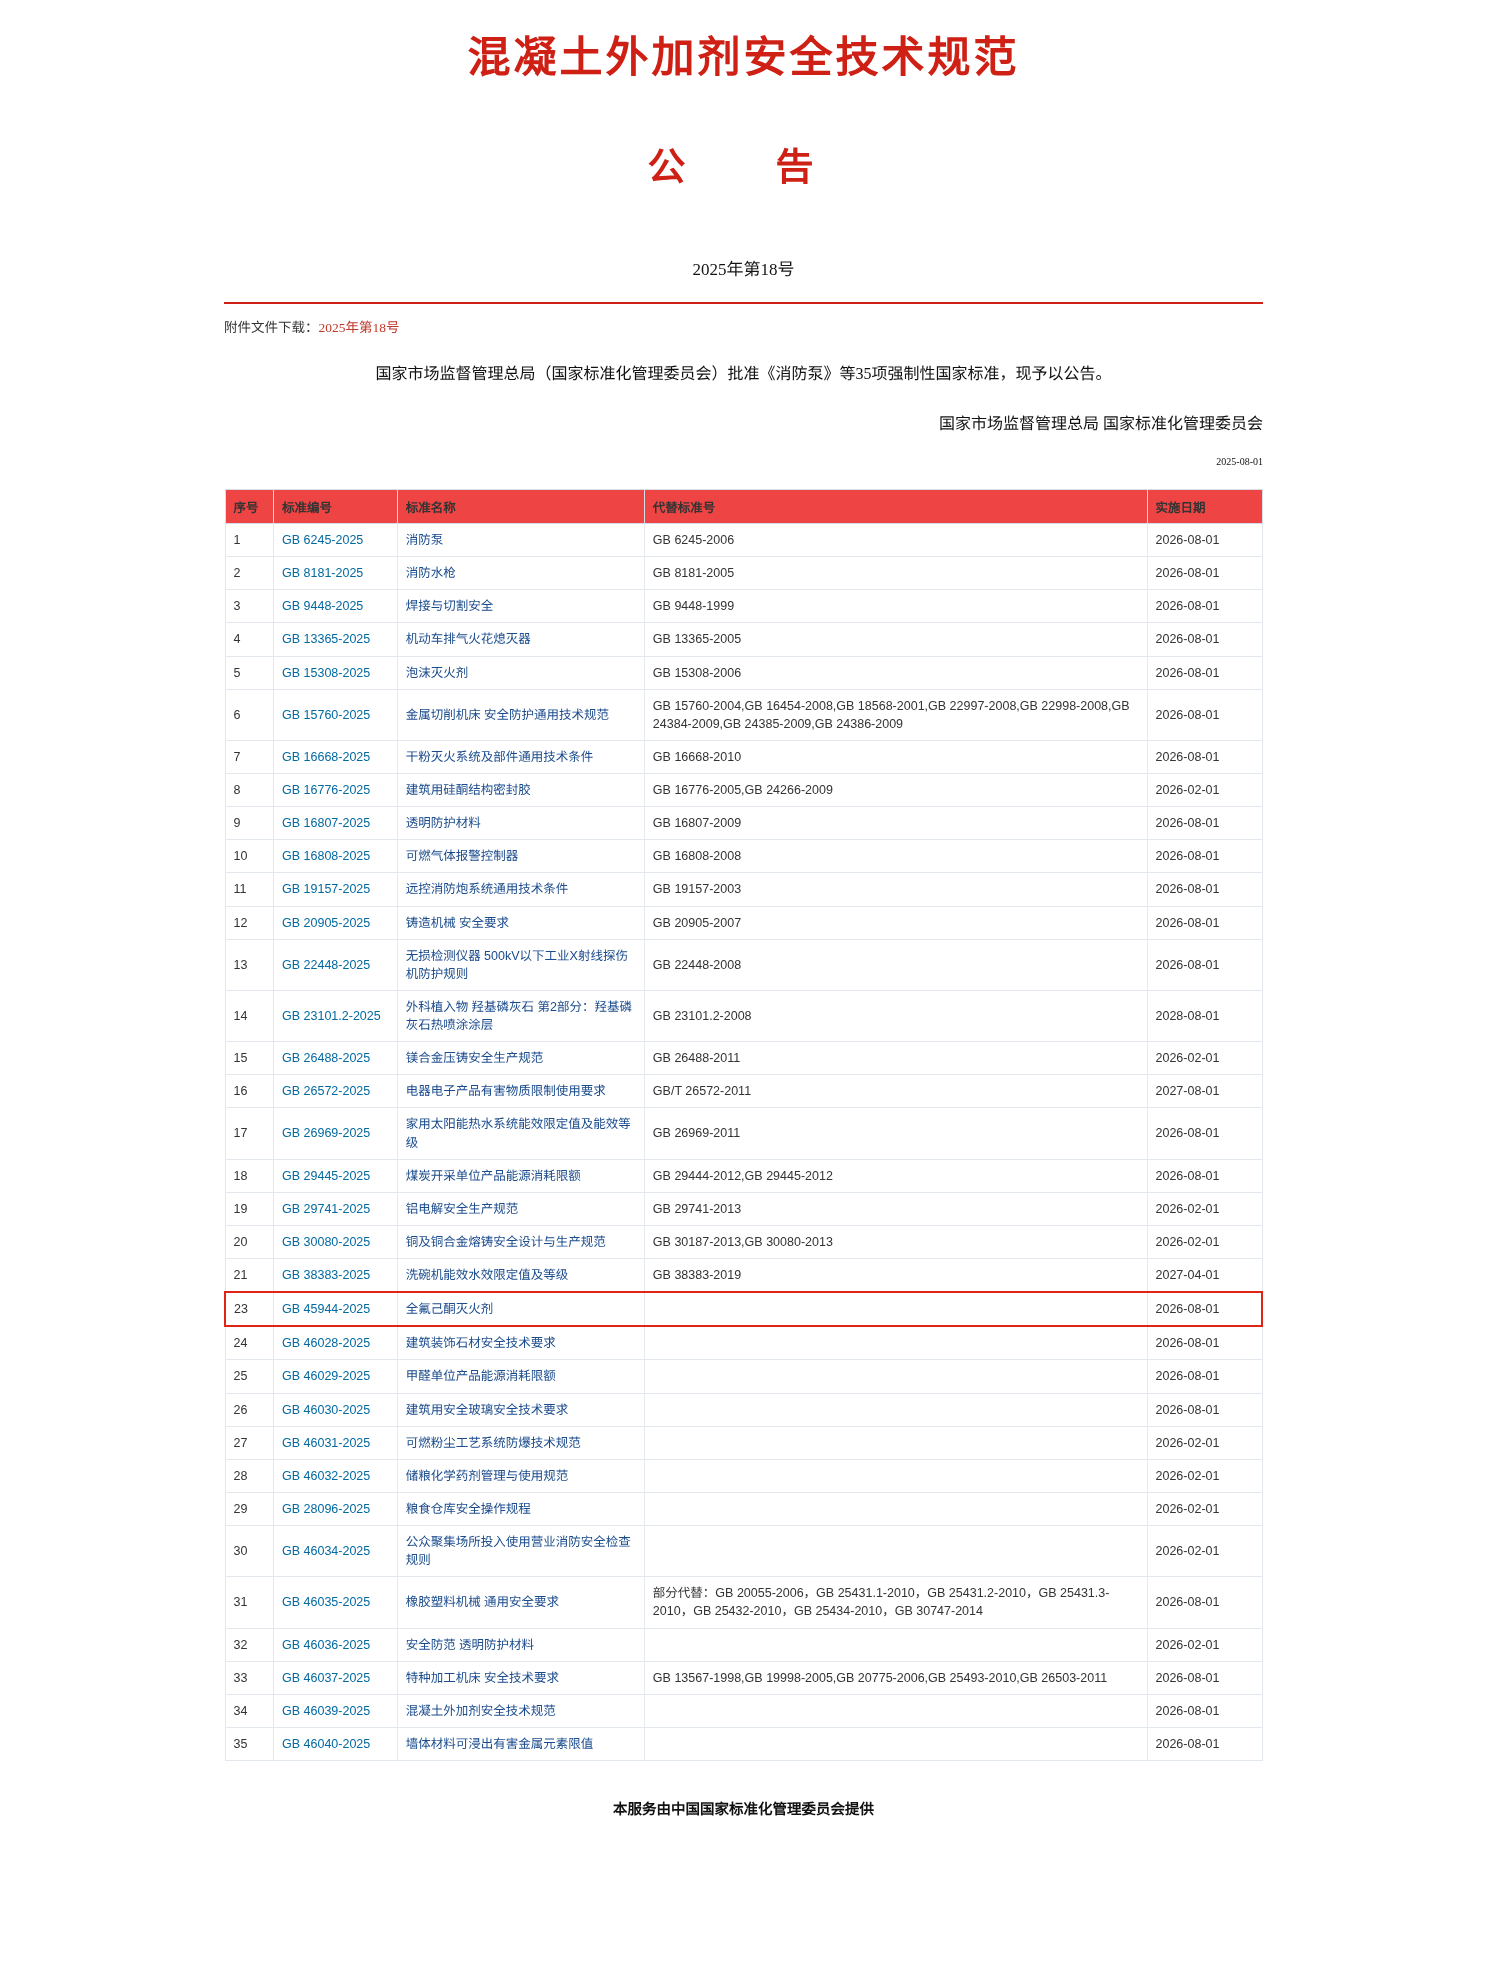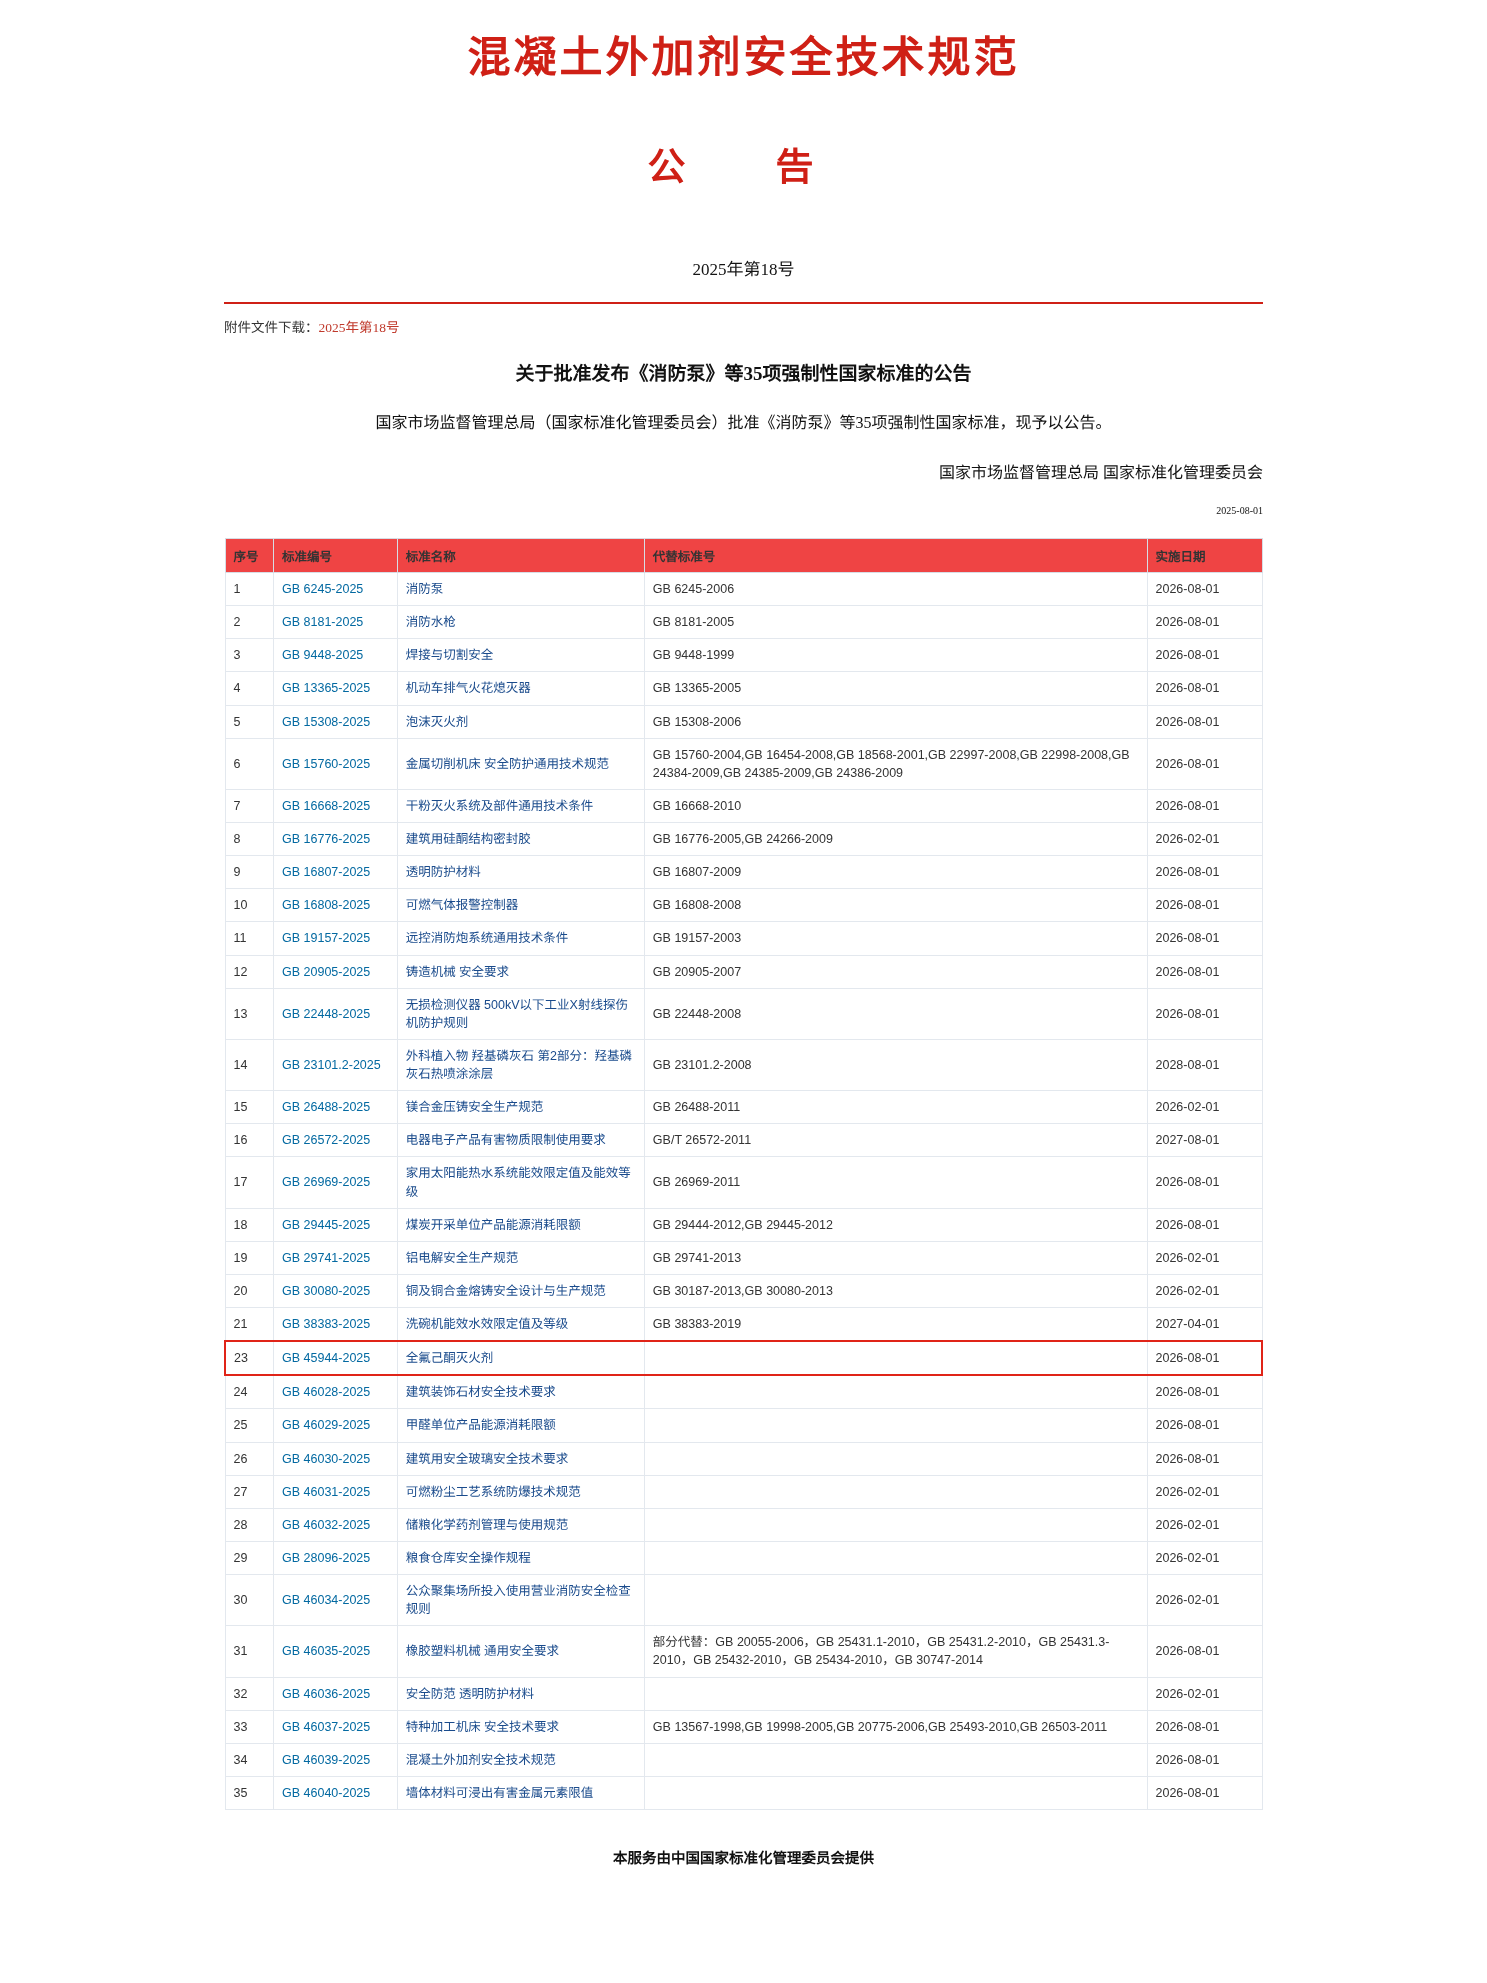--- a/index.html
+++ b/index.html
@@ -158,21 +158,20 @@
   <div class="doc-title">混凝土外加剂安全技术规范</div>
   <div class="doc-subtitle">公　告</div>
   <div class="doc-number">2025年第18号</div>
 
   <div class="red-rule"></div>
 
   <div class="attach-line">
     <span>附件文件下载：</span><a class="link">2025年第18号</a>
   </div>
 
-  <div class="notice-title">关于批准发布《消防泵》等35项强制性国家标准的公告</div>
   <div class="notice-body">国家市场监督管理总局（国家标准化管理委员会）批准《消防泵》等35项强制性国家标准，现予以公告。</div>
   <div class="signature">国家市场监督管理总局 国家标准化管理委员会</div>
   <div class="sig-date">2025-08-01</div>
 
   <div class="table-wrap">
     <table class="std">
       <thead>
         <tr>
           <th>序号</th>
           <th>标准编号</th>

